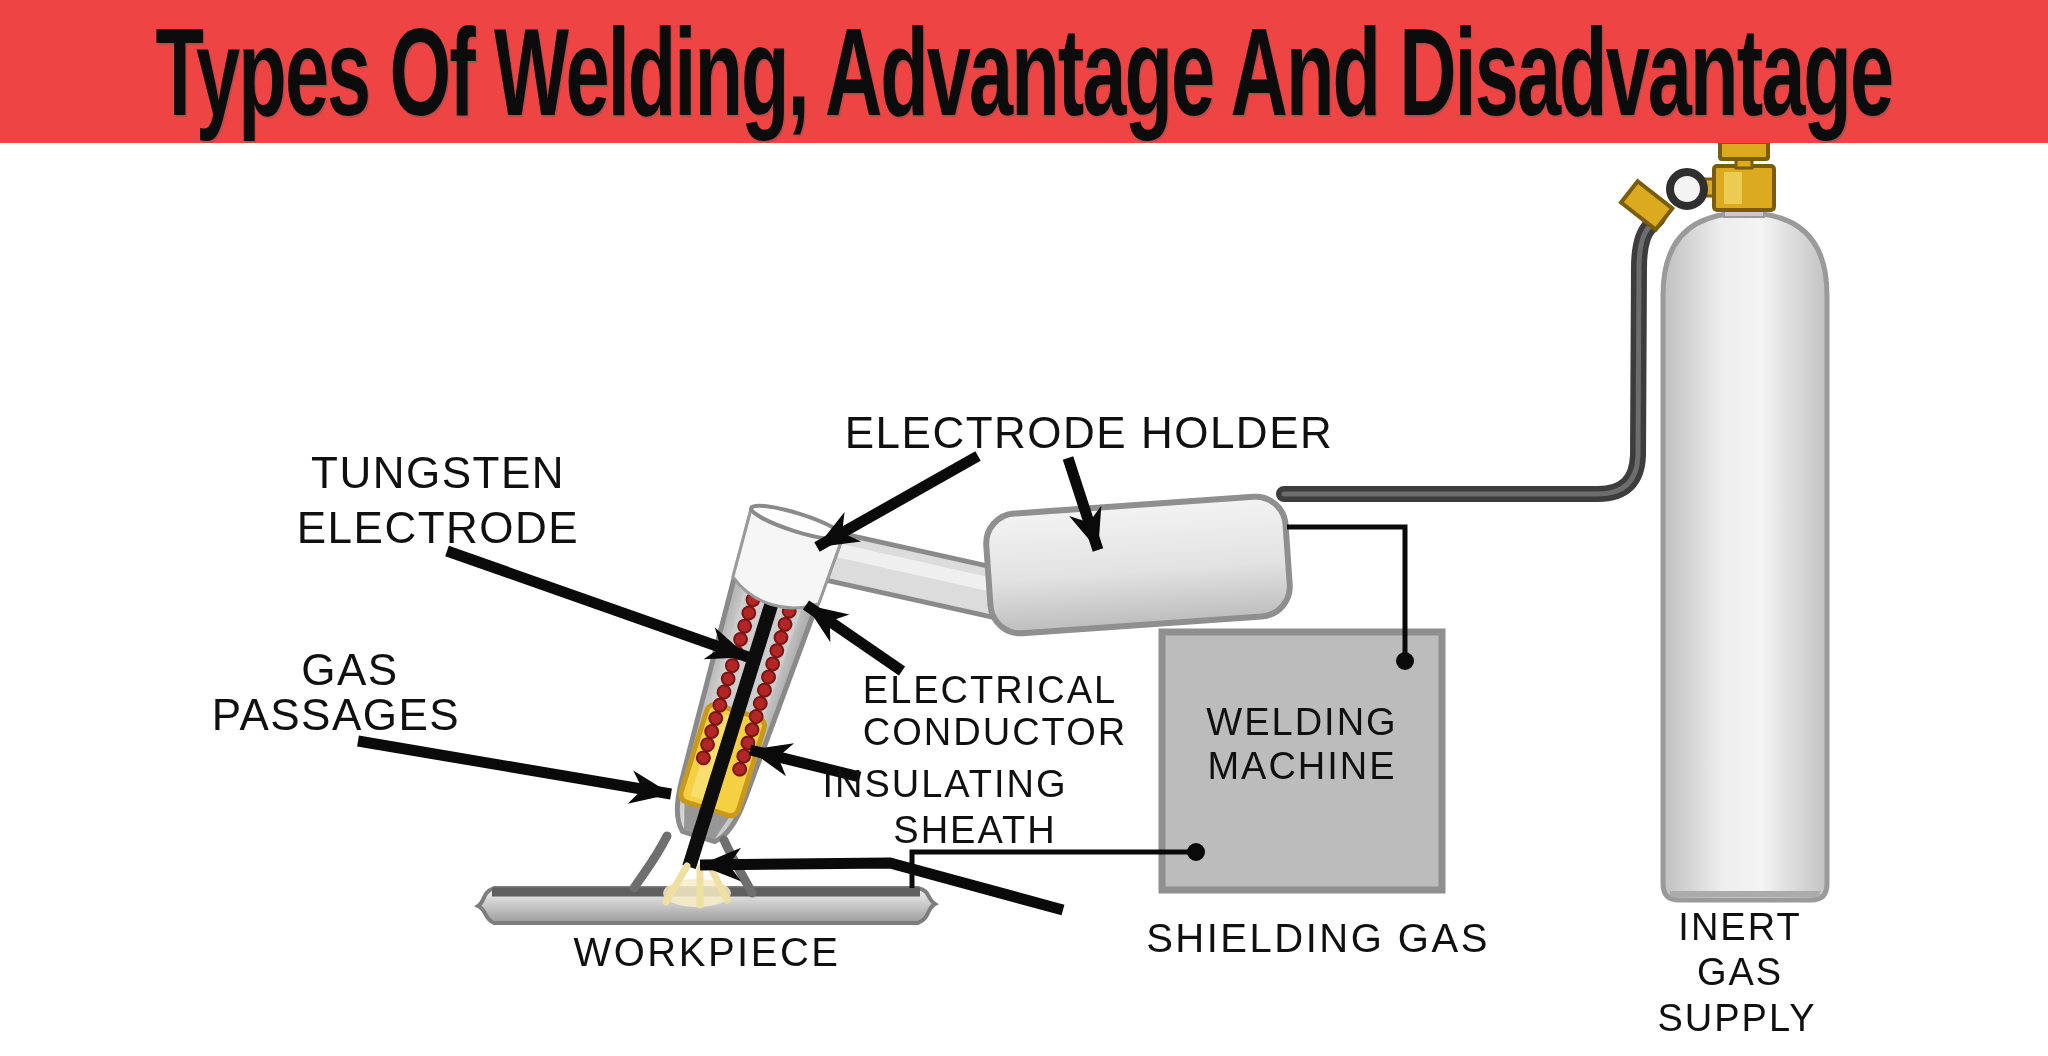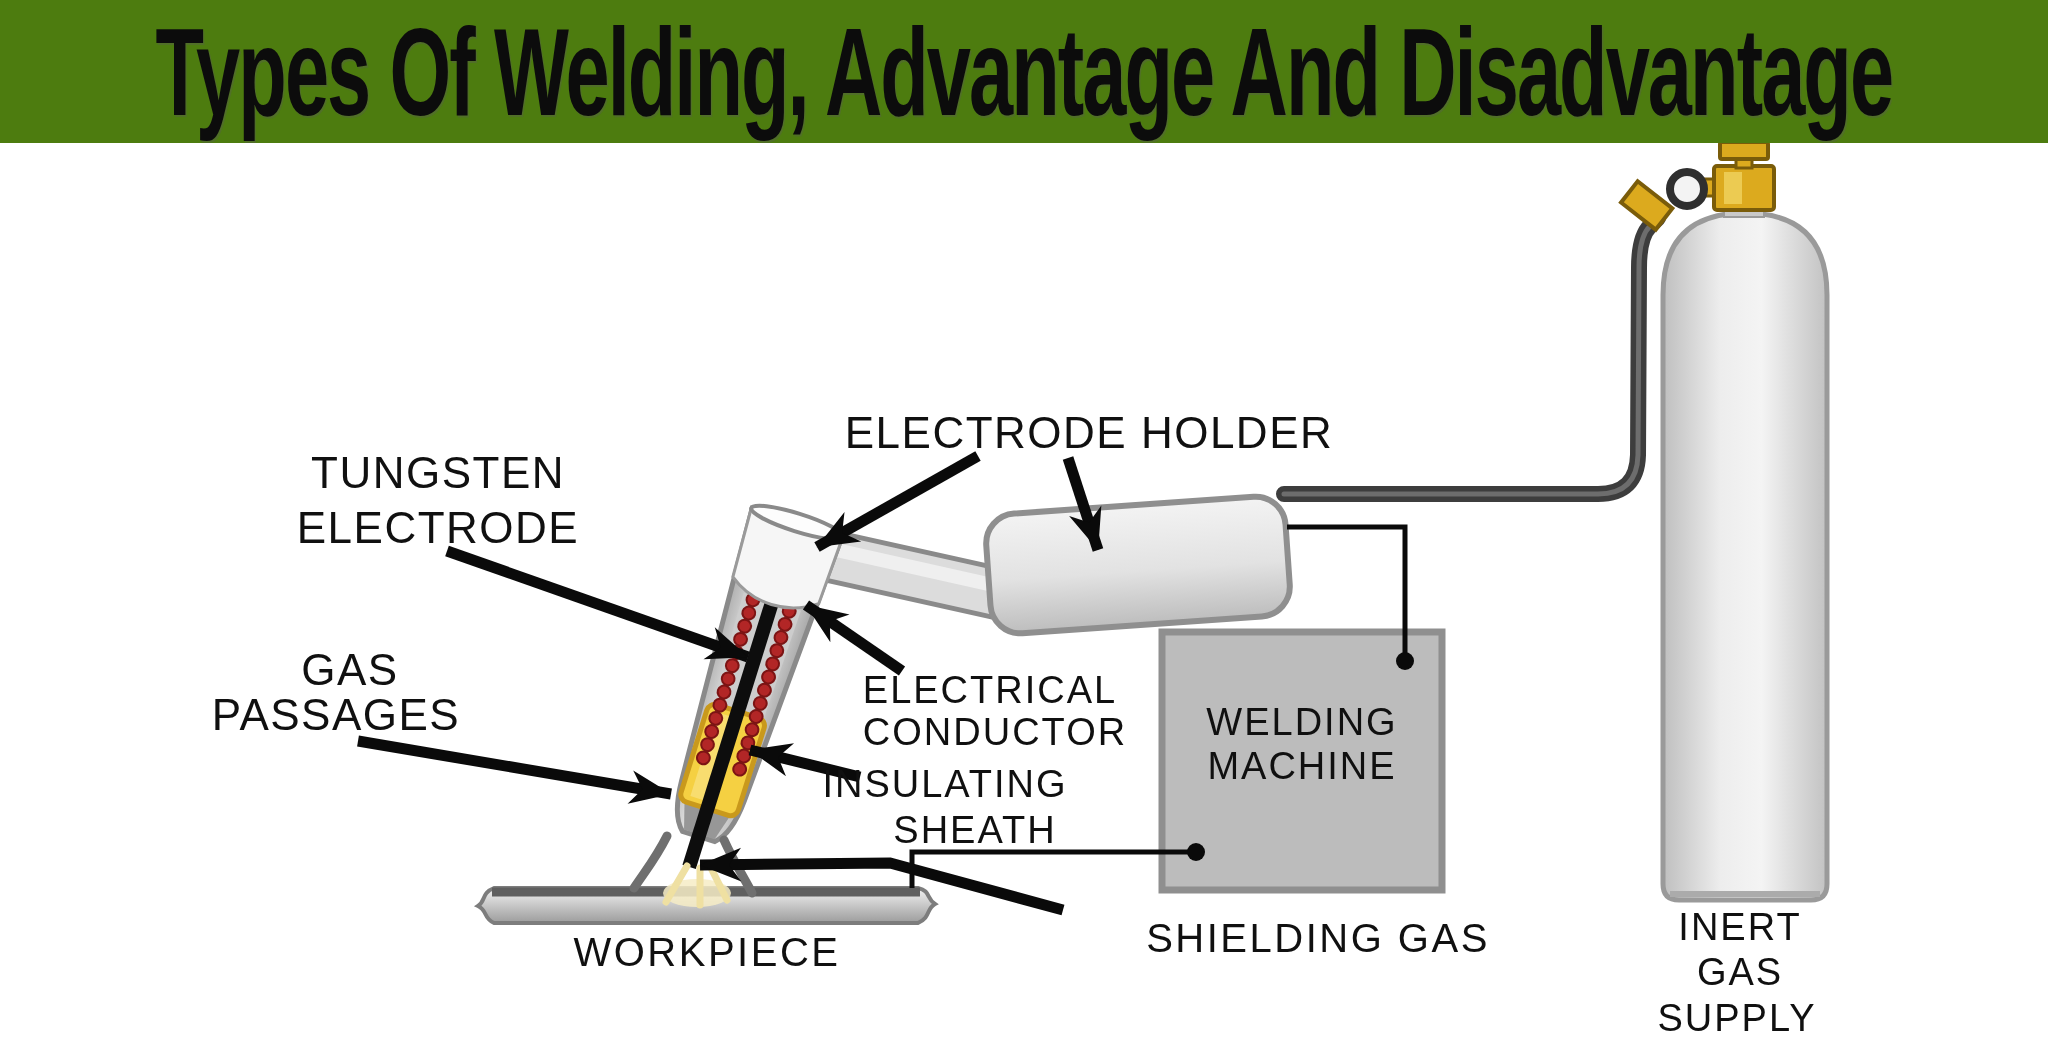--- a/index.html
+++ b/index.html
@@ -1,18 +1,18 @@
 <!DOCTYPE html>
 <html><head>
 <meta charset="utf-8">
 <style>
   html,body{margin:0;padding:0;background:#ffffff;}
   #stage{position:relative;width:2048px;height:1056px;background:#ffffff;overflow:hidden;
          font-family:"Liberation Sans", sans-serif;}
-  #titlebar{position:absolute;left:0;top:0;width:2048px;height:143px;background:#4d7c0f;
+  #titlebar{position:absolute;left:0;top:0;width:2048px;height:143px;background:#ef4444;
             display:flex;align-items:center;justify-content:center;}
   #titlebar .t{font-weight:bold;font-size:124px;letter-spacing:-3px;color:#0c0c0c;
                transform:scaleX(0.64);transform-origin:center;white-space:nowrap;
                text-shadow:2px 2px 0 rgba(90,90,90,0.35);}
   svg{position:absolute;left:0;top:0;}
   text{font-family:"Liberation Sans", sans-serif;fill:#101010;}
   .lbl{font-size:44px;letter-spacing:1.5px;}
   .lbl-m{font-size:40px;letter-spacing:2.5px;}
   .lbl-s{font-size:38px;letter-spacing:2px;}
   .ptr{stroke:#0a0a0a;stroke-width:11;fill:none;}

